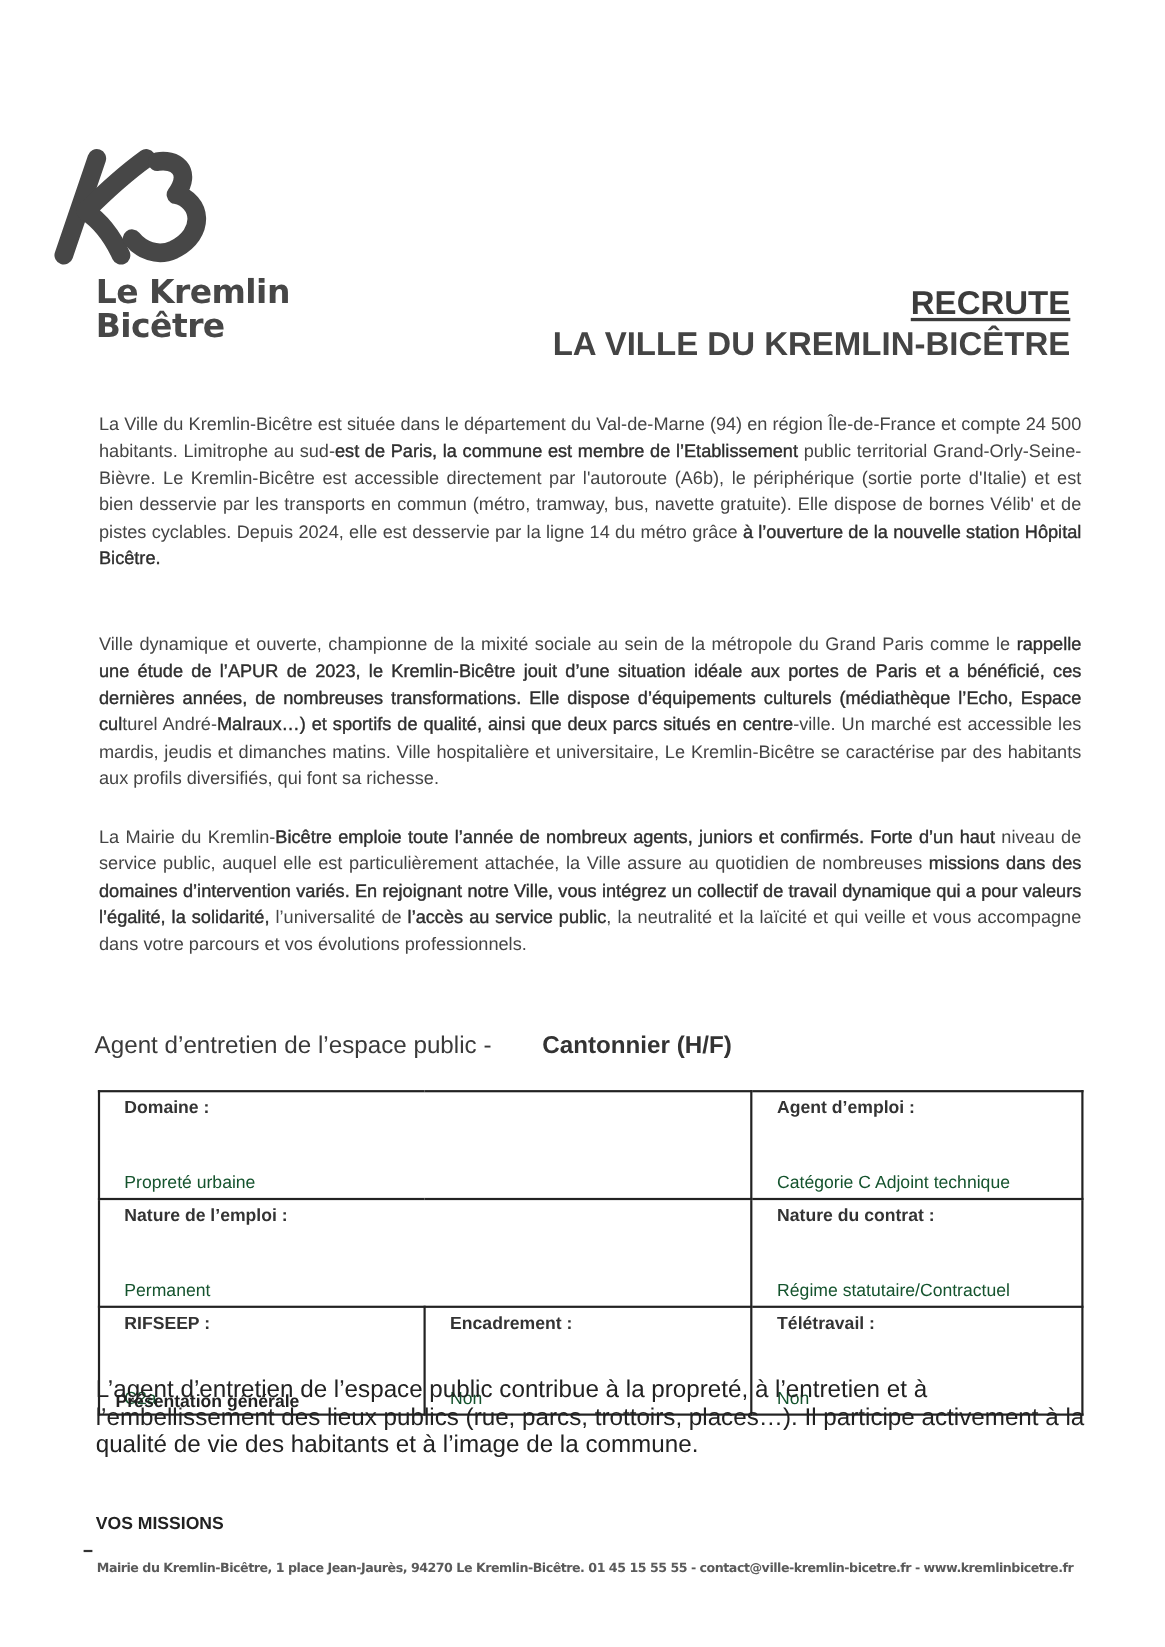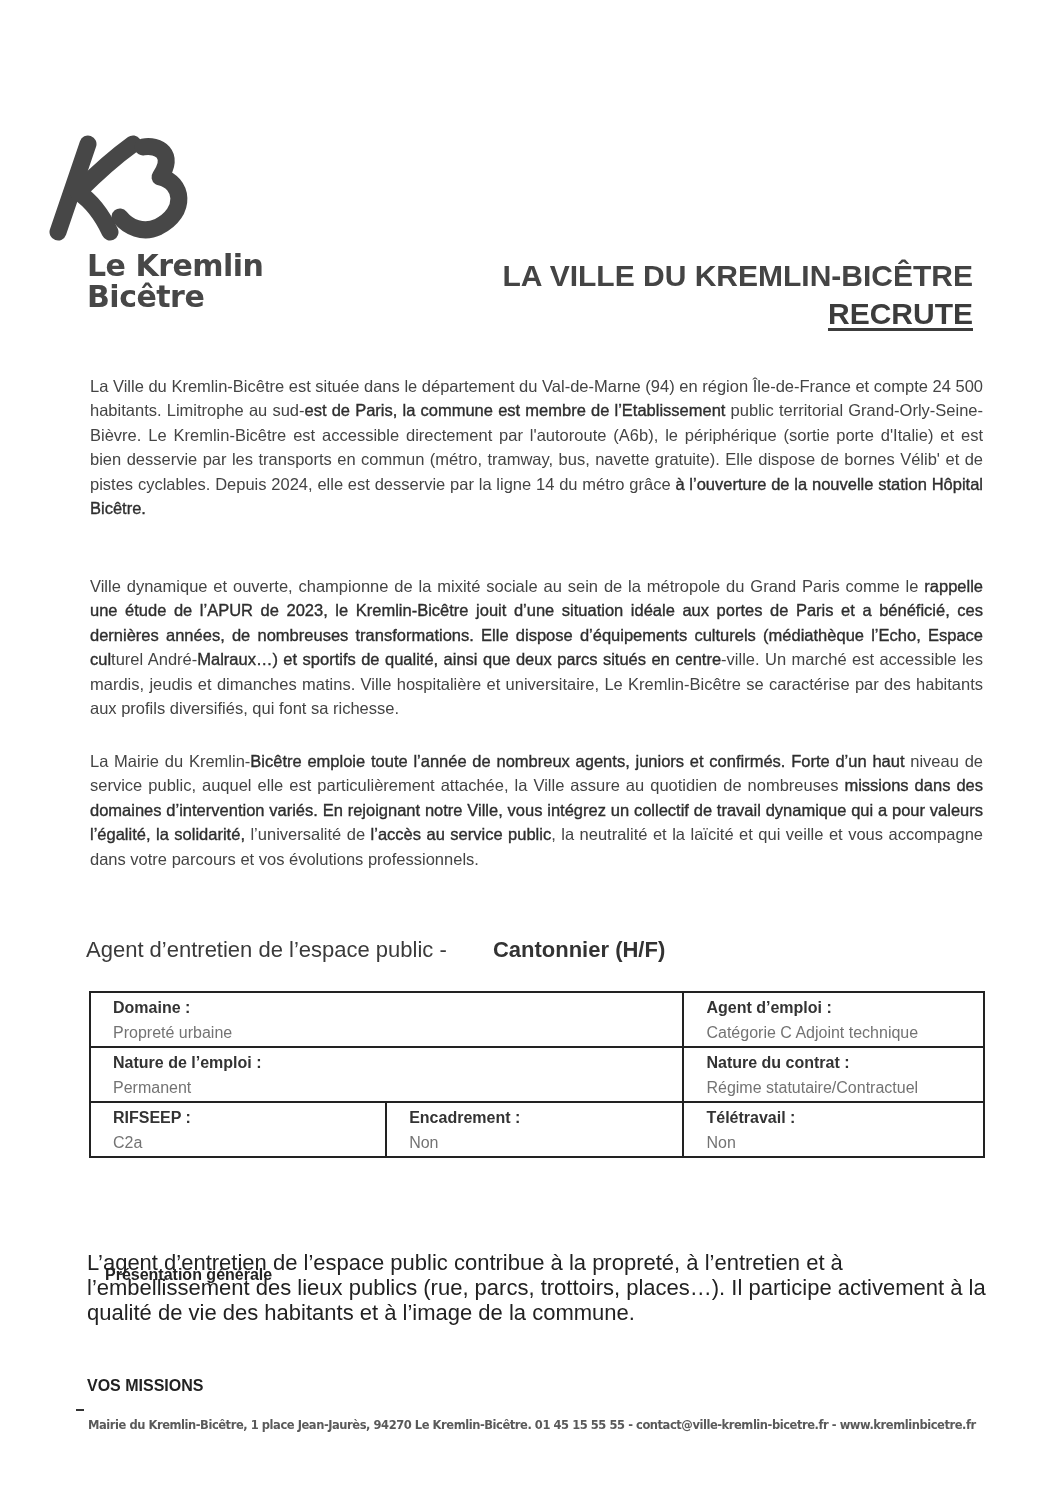--- a/index.html
+++ b/index.html
@@ -32,21 +32,21 @@
     position: absolute; left: 86px; top: 937px;
     font-size: 22px; color: #3a3a3a;
   }
   .job-title b { font-weight: bold; color: #333; margin-left: 40px; }
   table.info {
     position: absolute; left: 89px; top: 991px; width: 896px;
     border-collapse: collapse; font-size: 16px; color: #333; padding-left: 39px;
   }
   table.info td { border: 2px solid #222; padding: 2px 22px 1px 22px; vertical-align: top; }
   .lbl { font-weight: bold; display: block; line-height: 25px; }
-  .val { display: block; line-height: 25px; color: #737373; }
+  .val { display: block; line-height: 25px; color: #14532d; margin-top: 43px; }
   .date-cell { font-weight: bold; line-height: 25px; }
   .section-h {
     position: absolute; left: 87px; font-weight: bold; font-size: 16px; color: #222;
   }
   #pres-h { top: 1266px; margin-left: 18px; }
   #missions-h { top: 1377px; }
   .pres-text {
     position: absolute; left: 87px; top: 1250px; width: 900px;
     font-size: 22px; line-height: 25px; color: #222;
   }
@@ -68,22 +68,22 @@
       <path d="M95 15 C110 12, 128 22, 112 45 C135 50, 140 80, 110 95 C95 102, 80 95, 72 85"></path>
     </g>
   </svg>
   <div class="logo-text">
     <div>Le Kremlin</div>
     <div>Bicêtre</div>
   </div>
 </div>
 
 <div class="headline">
+  <div><span class="recrute">RECRUTE</span></div>
   <div>LA VILLE DU KREMLIN-BICÊTRE</div>
-  <div><span class="recrute">RECRUTE</span></div>
 </div>
 
 <p class="intro" id="p1"><span>La Ville du Kremlin-Bicêtre est située dans le département du Val-de-Marne (94) en région Île-de-France et compte 24 500 habitants. Limitrophe au sud-</span><b>est de Paris, la commune est membre de l’Etablissement</b><span> public territorial Grand-Orly-Seine-Bièvre. Le Kremlin-Bicêtre est accessible directement par l'autoroute (A6b), le périphérique (sortie porte d'Italie) et est bien desservie par les transports en commun (métro, tramway, bus, navette gratuite). Elle dispose de bornes Vélib' et de pistes cyclables. Depuis 2024, elle est desservie par la ligne 14 du métro grâce </span><b>à l’ouverture de la nouvelle station Hôpital Bicêtre.</b></p>
 
 <p class="intro" id="p2"><span>Ville dynamique et ouverte, championne de la mixité sociale au sein de la métropole du Grand Paris comme le </span><b>rappelle une étude de l’APUR de 2023, le Kremlin-Bicêtre jouit d’une situation idéale aux portes de Paris et a bénéficié, ces dernières années, de nombreuses transformations. Elle dispose d’équipements culturels (médiathèque l’Echo, Espace cul</b><span>turel André-</span><b>Malraux…) et sportifs de qualité, ainsi que deux parcs situés en centre</b><span>-ville. Un marché est accessible les mardis, jeudis et dimanches matins. Ville hospitalière et universitaire, Le Kremlin-Bicêtre se caractérise par des habitants aux profils diversifiés, qui font sa richesse.</span></p>
 
 <p class="intro" id="p3"><span>La Mairie du Kremlin-</span><b>Bicêtre emploie toute l’année de nombreux agents, juniors et confirmés. Forte d’un haut</b><span> niveau de service public, auquel elle est particulièrement attachée, la Ville assure au quotidien de nombreuses </span><b>missions dans des domaines d’intervention variés. En rejoignant notre Ville, vous intégrez un collectif de travail dynamique qui a pour valeurs l’égalité, la solidarité,</b><span> l’universalité de </span><b>l’accès au service public</b><span>, la neutralité et la</span><span> laïcité et qui veille et vous accompagne dans votre parcours et vos évolutions professionnels.</span></p>
 
 <div class="job-title"><span>Agent d’entretien de l’espace public - </span><b>Cantonnier (H/F)</b></div>
 

